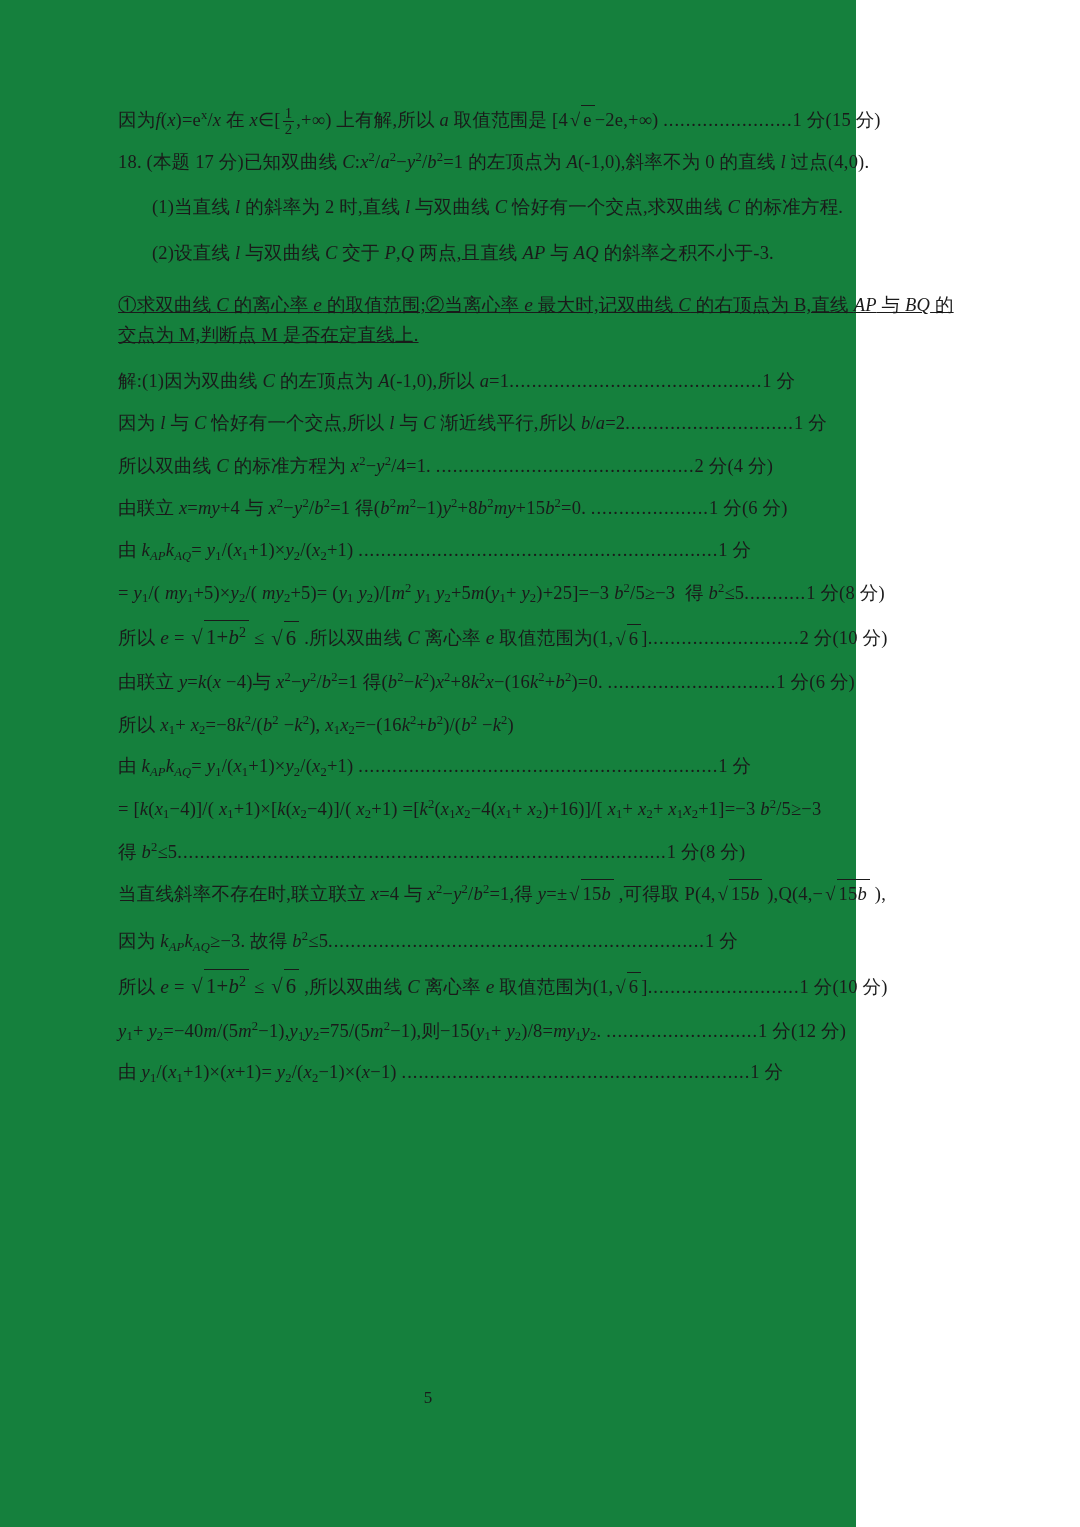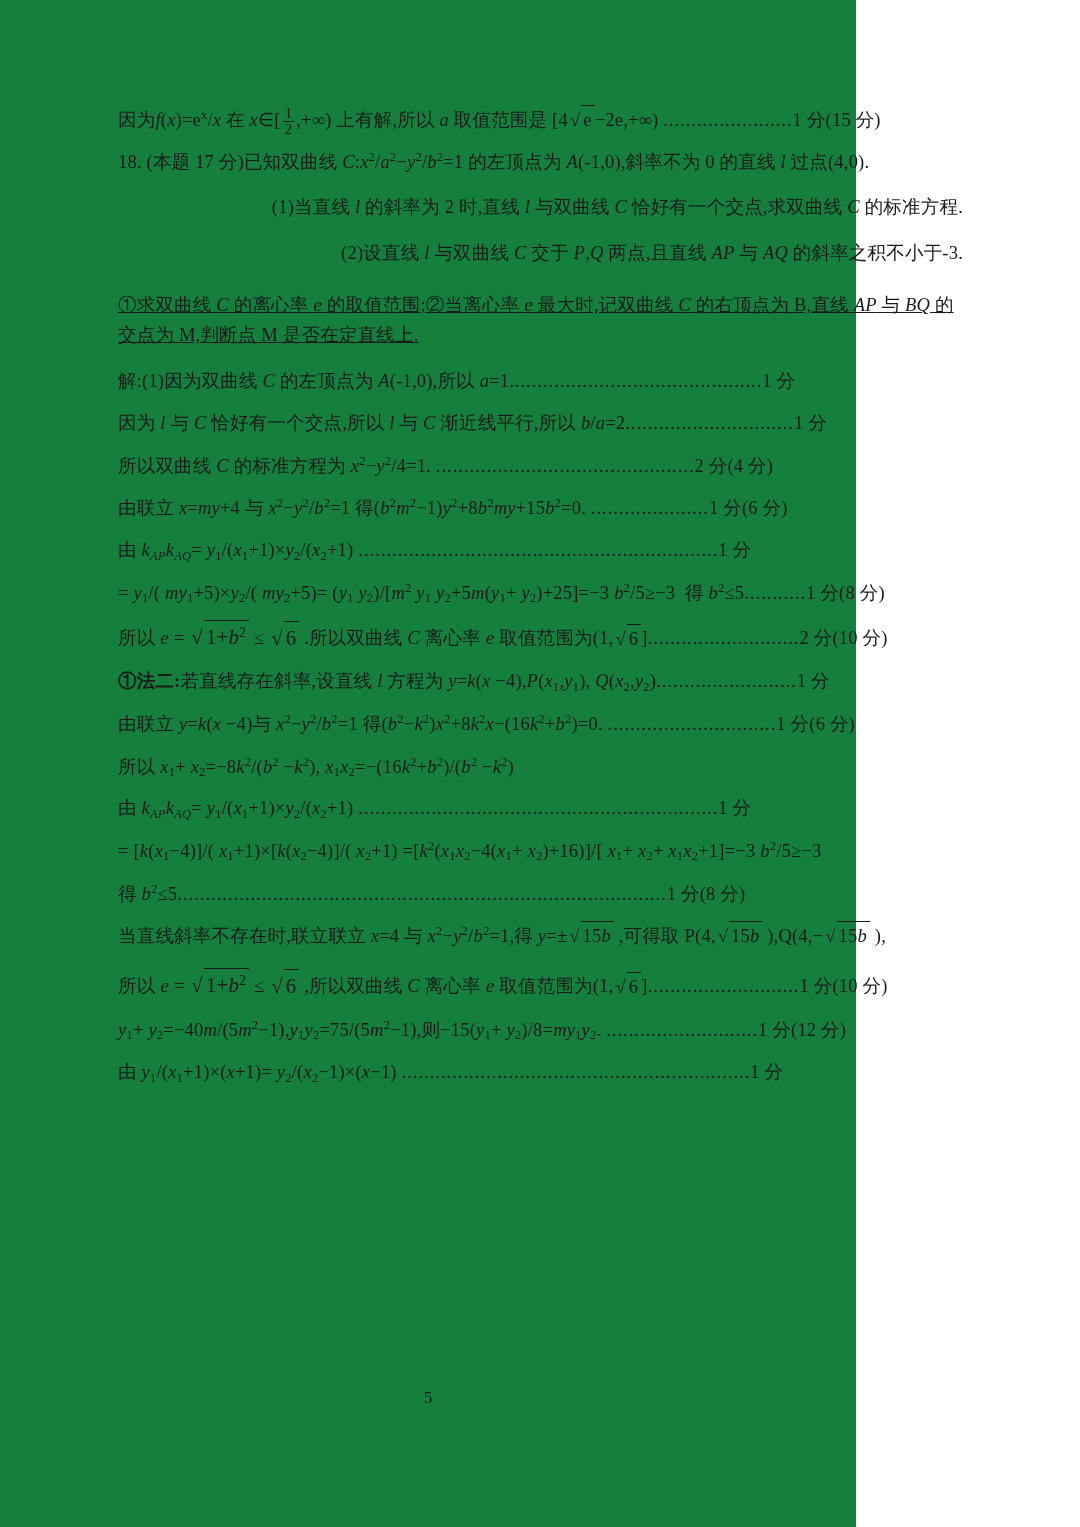--- a/index.html
+++ b/index.html
@@ -30,22 +30,22 @@
     font-size: 18.5px;
     line-height: 1.62;
     margin: 0 0 12px 0;
     white-space: nowrap;
     letter-spacing: 0.2px;
   }
   .line.wrapline {
     white-space: normal;
     text-decoration: underline;
   }
-  .indent1 { padding-left: 34px; text-align: right; }
-  .indent2 { padding-left: 34px; text-align: right; }
+  .indent1 { padding-left: 34px; }
+  .indent2 { padding-left: 34px; }
   .tight { margin-bottom: 9px; }
   .gap-big { margin-bottom: 20px; }
   .gap-mid { margin-bottom: 16px; }
   i, .it {
     font-style: italic;
   }
   .dots {
     letter-spacing: 1px;
   }
   sub {
@@ -138,23 +138,20 @@
     </p>
 
     <p class="line">
       = <i>y</i><sub>1</sub>/( <i>my</i><sub>1</sub>+5)×<i>y</i><sub>2</sub>/( <i>my</i><sub>2</sub>+5)= (<i>y</i><sub>1</sub> <i>y</i><sub>2</sub>)/[<i>m</i><sup>2</sup> <i>y</i><sub>1</sub> <i>y</i><sub>2</sub>+5<i>m</i>(<i>y</i><sub>1</sub>+ <i>y</i><sub>2</sub>)+25]=−3 <i>b</i><sup>2</sup>/5≥−3&nbsp; 得 <i>b</i><sup>2</sup>≤5<span class="dots">...........</span>1 分(8 分)
     </p>
 
     <p class="line">
       所以 <span class="slant-e">e</span> = <span class="sqrt bigr">√<span class="radicand">1+<i>b</i><sup>2</sup></span></span> ≤ <span class="sqrt bigr">√<span class="radicand">6</span></span> .所以双曲线 <i>C</i> 离心率 <span class="slant-e">e</span> 取值范围为(1,<span class="sqrt">√<span class="radicand">6</span></span>]<span class="dots">...........................</span>2 分(10 分)
     </p>
 
-    <p class="line">
-      <span class="emph-bold">①法二:</span>若直线存在斜率,设直线 <i>l</i> 方程为 <i>y</i>=<i>k</i>(<i>x</i> −4),<i>P</i>(<i>x</i><sub>1</sub>,<i>y</i><sub>1</sub>), <i>Q</i>(<i>x</i><sub>2</sub>,<i>y</i><sub>2</sub>)<span class="dots">.........................</span>1 分
-    </p>
 
     <p class="line">
       由联立 <i>y</i>=<i>k</i>(<i>x</i> −4)与 <i>x</i><sup>2</sup>−<i>y</i><sup>2</sup>/<i>b</i><sup>2</sup>=1 得(<i>b</i><sup>2</sup>−<i>k</i><sup>2</sup>)<i>x</i><sup>2</sup>+8<i>k</i><sup>2</sup><i>x</i>−(16<i>k</i><sup>2</sup>+<i>b</i><sup>2</sup>)=0. <span class="dots">..............................</span>1 分(6 分)
     </p>
 
     <p class="line">
       所以 <i>x</i><sub>1</sub>+ <i>x</i><sub>2</sub>=−8<i>k</i><sup>2</sup>/(<i>b</i><sup>2</sup> −<i>k</i><sup>2</sup>), <i>x</i><sub>1</sub><i>x</i><sub>2</sub>=−(16<i>k</i><sup>2</sup>+<i>b</i><sup>2</sup>)/(<i>b</i><sup>2</sup> −<i>k</i><sup>2</sup>)
     </p>
 
     <p class="line">
@@ -166,20 +163,23 @@
     </p>
 
     <p class="line">
       得 <i>b</i><sup>2</sup>≤5<span class="dots">.......................................................................................</span>1 分(8 分)
     </p>
 
     <p class="line gap-mid">
       当直线斜率不存在时,联立联立 <i>x</i>=4 与 <i>x</i><sup>2</sup>−<i>y</i><sup>2</sup>/<i>b</i><sup>2</sup>=1,得 <i>y</i>=±<span class="sqrt">√<span class="radicand">15<i>b</i></span></span> ,可得取 P(4,<span class="sqrt">√<span class="radicand">15<i>b</i></span></span> ),Q(4,−<span class="sqrt">√<span class="radicand">15<i>b</i></span></span> ),
     </p>
 
+    <p class="line">
+      因为 <i>k<sub>AP</sub>k<sub>AQ</sub></i>≥−3. 故得 <i>b</i><sup>2</sup>≤5<span class="dots">...................................................................</span>1 分
+    </p>
 
     <p class="line">
       所以 <span class="slant-e">e</span> = <span class="sqrt bigr">√<span class="radicand">1+<i>b</i><sup>2</sup></span></span> ≤ <span class="sqrt bigr">√<span class="radicand">6</span></span> ,所以双曲线 <i>C</i> 离心率 <span class="slant-e">e</span> 取值范围为(1,<span class="sqrt">√<span class="radicand">6</span></span>]<span class="dots">...........................</span>1 分(10 分)
     </p>
 
 
     <p class="line">
       <i>y</i><sub>1</sub>+ <i>y</i><sub>2</sub>=−40<i>m</i>/(5<i>m</i><sup>2</sup>−1),<i>y</i><sub>1</sub><i>y</i><sub>2</sub>=75/(5<i>m</i><sup>2</sup>−1),则−15(<i>y</i><sub>1</sub>+ <i>y</i><sub>2</sub>)/8=<i>my</i><sub>1</sub><i>y</i><sub>2</sub>. <span class="dots">...........................</span>1 分(12 分)
     </p>
 

